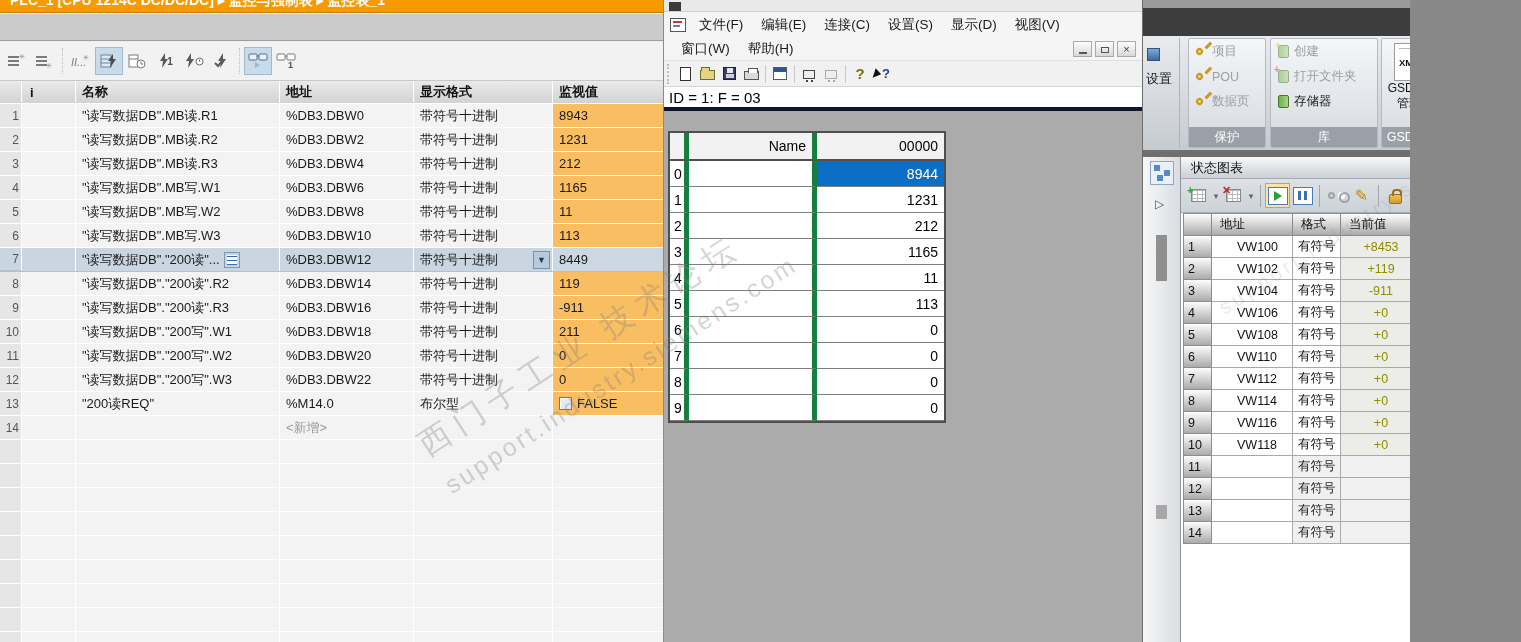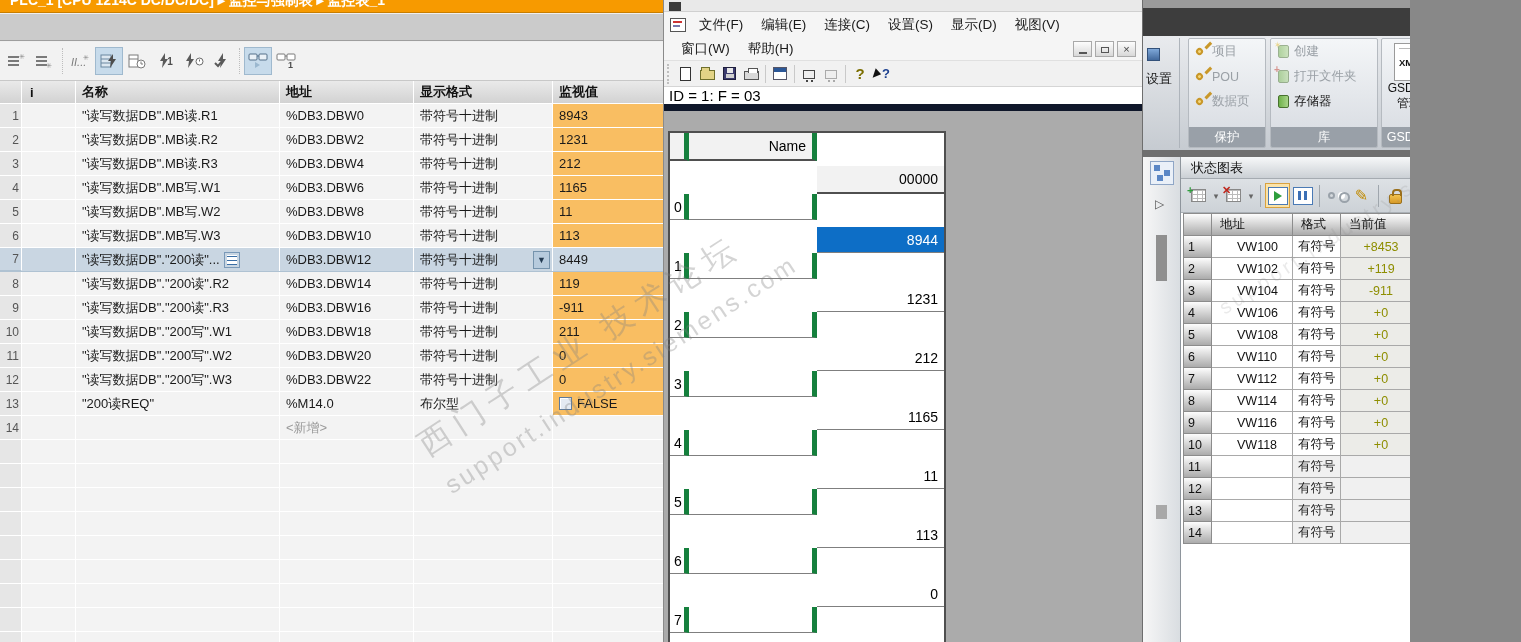--- a/index.html
+++ b/index.html
@@ -70,26 +70,26 @@
   .ic-print::before{content:"";position:absolute;left:3px;top:-4px;width:8px;height:4px;background:#fff;border:1px solid #555;border-bottom:none;}
   .ic-winset{width:14px;height:13px;background:#fff;border:1px solid #556;position:relative;}
   .ic-winset::before{content:"";position:absolute;left:0;top:0;width:100%;height:4px;background:#2B5797;}
   .ic-dev{width:12px;height:9px;border:1px solid #444;background:#EEE;position:relative;margin-top:2px;}
   .ic-dev::before{content:"";position:absolute;left:2px;bottom:-4px;width:7px;height:2px;border-bottom:2px dotted #444;}
   .ic-dev.dis{border-color:#AAA;}.ic-dev.dis::before{border-color:#AAA;}
   .ic-help{font-weight:bold;font-size:15px;color:#7B6E00;}
   .ic-ctx{display:flex;align-items:center;}
   .ic-ctx .cur{width:0;height:0;border-left:7px solid #111;border-top:4px solid transparent;border-bottom:6px solid transparent;transform:rotate(18deg);}
   .ic-ctx .q{font-weight:bold;font-size:13px;color:#1B3F8F;margin-left:1px;}
-  #idbar{position:absolute;left:0;top:87px;width:100%;height:24px;background:#fff;border-bottom:7px solid #0f172a;display:flex;align-items:center;padding-left:5px;font-size:15px;color:#000;}
+  #idbar{position:absolute;left:0;top:87px;width:100%;height:24px;background:#fff;border-bottom:4px solid #0f172a;display:flex;align-items:center;padding-left:5px;font-size:15px;color:#000;}
   
   #mgrid{position:absolute;left:4px;top:131px;border:2px solid #4F4F4F;background:#fff;}
   .grow{display:flex;}
   .gc{border-right:5px solid #15803d;border-bottom:1px solid #7F7F7F;display:flex;align-items:center;font-size:14px;color:#000;background:#fff;}
-  .gc:last-child{border-right:none;margin-top:33px;}
+  .gc:last-child{border-right:none;}
   .gn{width:19px;padding-left:4px;}
   .gname{width:128px;justify-content:flex-end;padding-right:6px;}
   .gval{width:127px;justify-content:flex-end;padding-right:6px;}
   .ghead .gc{height:28px;background:#F2F2F2;border-bottom:2px solid #4F4F4F;}
   .gdata .gc{height:26px;}
   .gsel{background:#0D6EC6 !important;color:#fff !important;}
 
   
   #rightapp{position:absolute;left:1143px;top:0;width:378px;height:642px;background:#fff;overflow:hidden;}
   #rtop1{position:absolute;left:0;top:0;width:100%;height:8px;background:#9B9B9B;}

